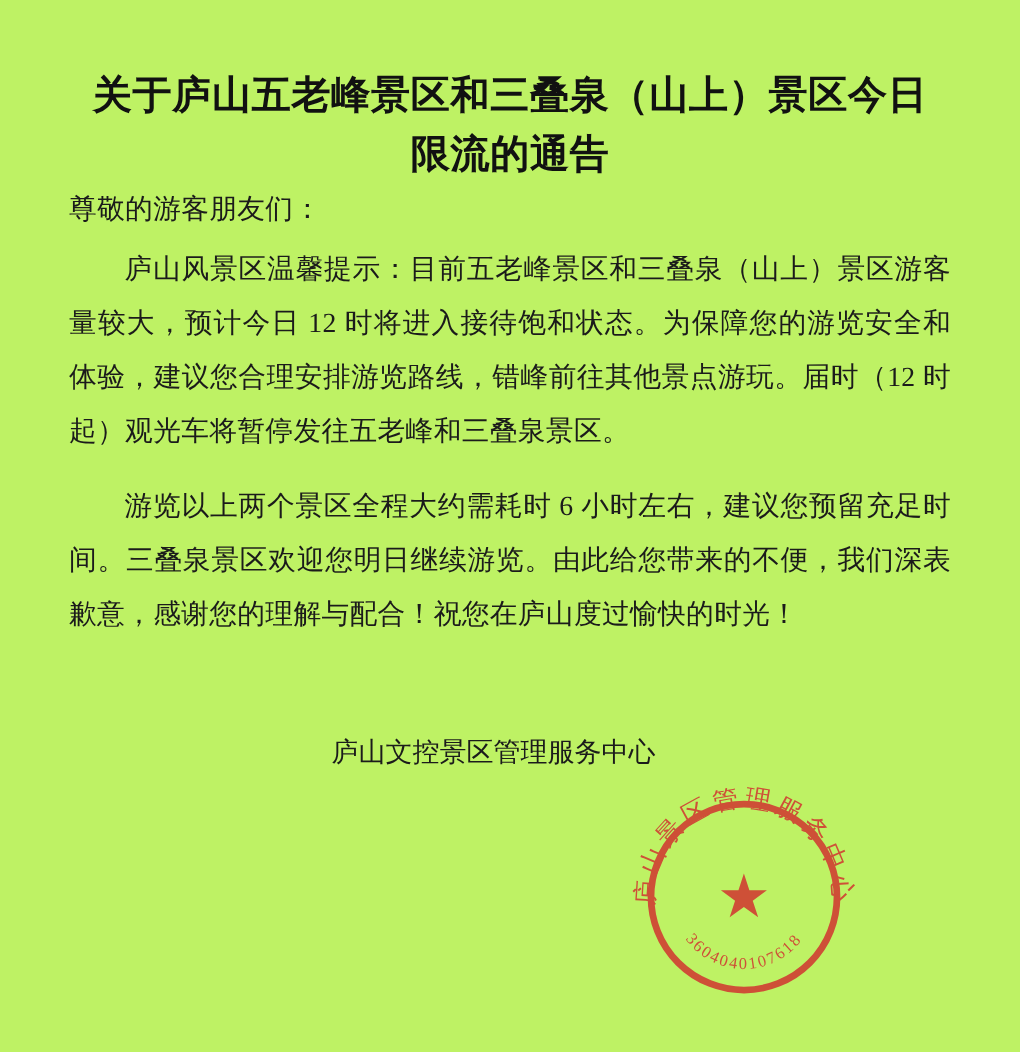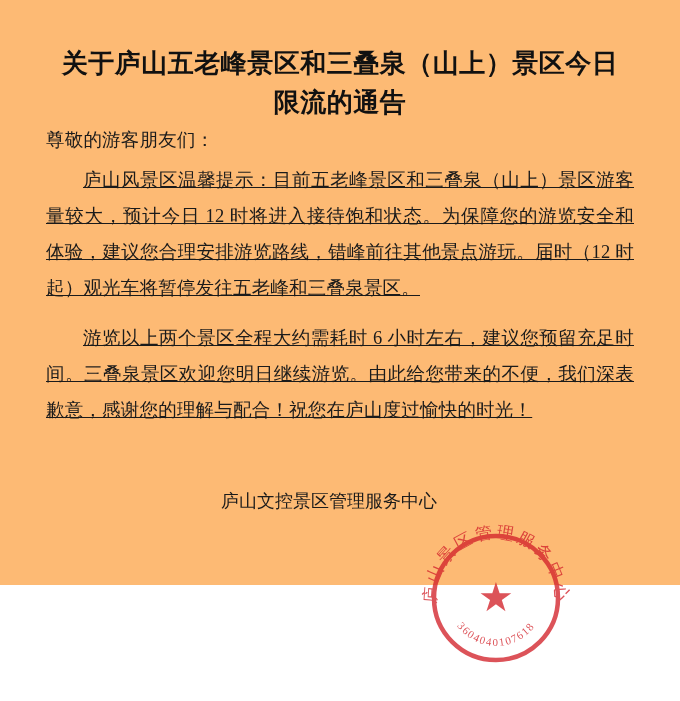--- a/index.html
+++ b/index.html
@@ -10,24 +10,24 @@
   body {
     width: 680px;
     height: 701px;
     overflow: hidden;
     font-family: "Liberation Serif", "DejaVu Serif", serif;
     color: #1a1a1a;
   }
   .page {
     position: relative;
     width: 680px;
-    height: 585px;
+    height: 701px;
     box-sizing: border-box;
     padding: 30px 46px 0 46px;
-    background: #fdba74;
+    background: #bef264;
   }
   .doc-title {
     text-align: center;
     font-size: 26px;
     font-weight: bold;
     line-height: 1.5;
     letter-spacing: 0.5px;
     margin: 14px 6px 0 6px;
     color: #111;
   }
@@ -37,21 +37,20 @@
     color: #1b1b1b;
     text-align: justify;
     letter-spacing: 0.2px;
   }
   .salutation {
     margin: 0 0 4px 0;
   }
   .para {
     margin: 0;
     text-indent: 2em;
-    text-decoration: underline;
   }
   .para + .para {
     margin-top: 14px;
   }
   .signature {
     margin-top: 54px;
     text-align: center;
     font-size: 18px;
     line-height: 2.0;
     padding-right: 22px;

